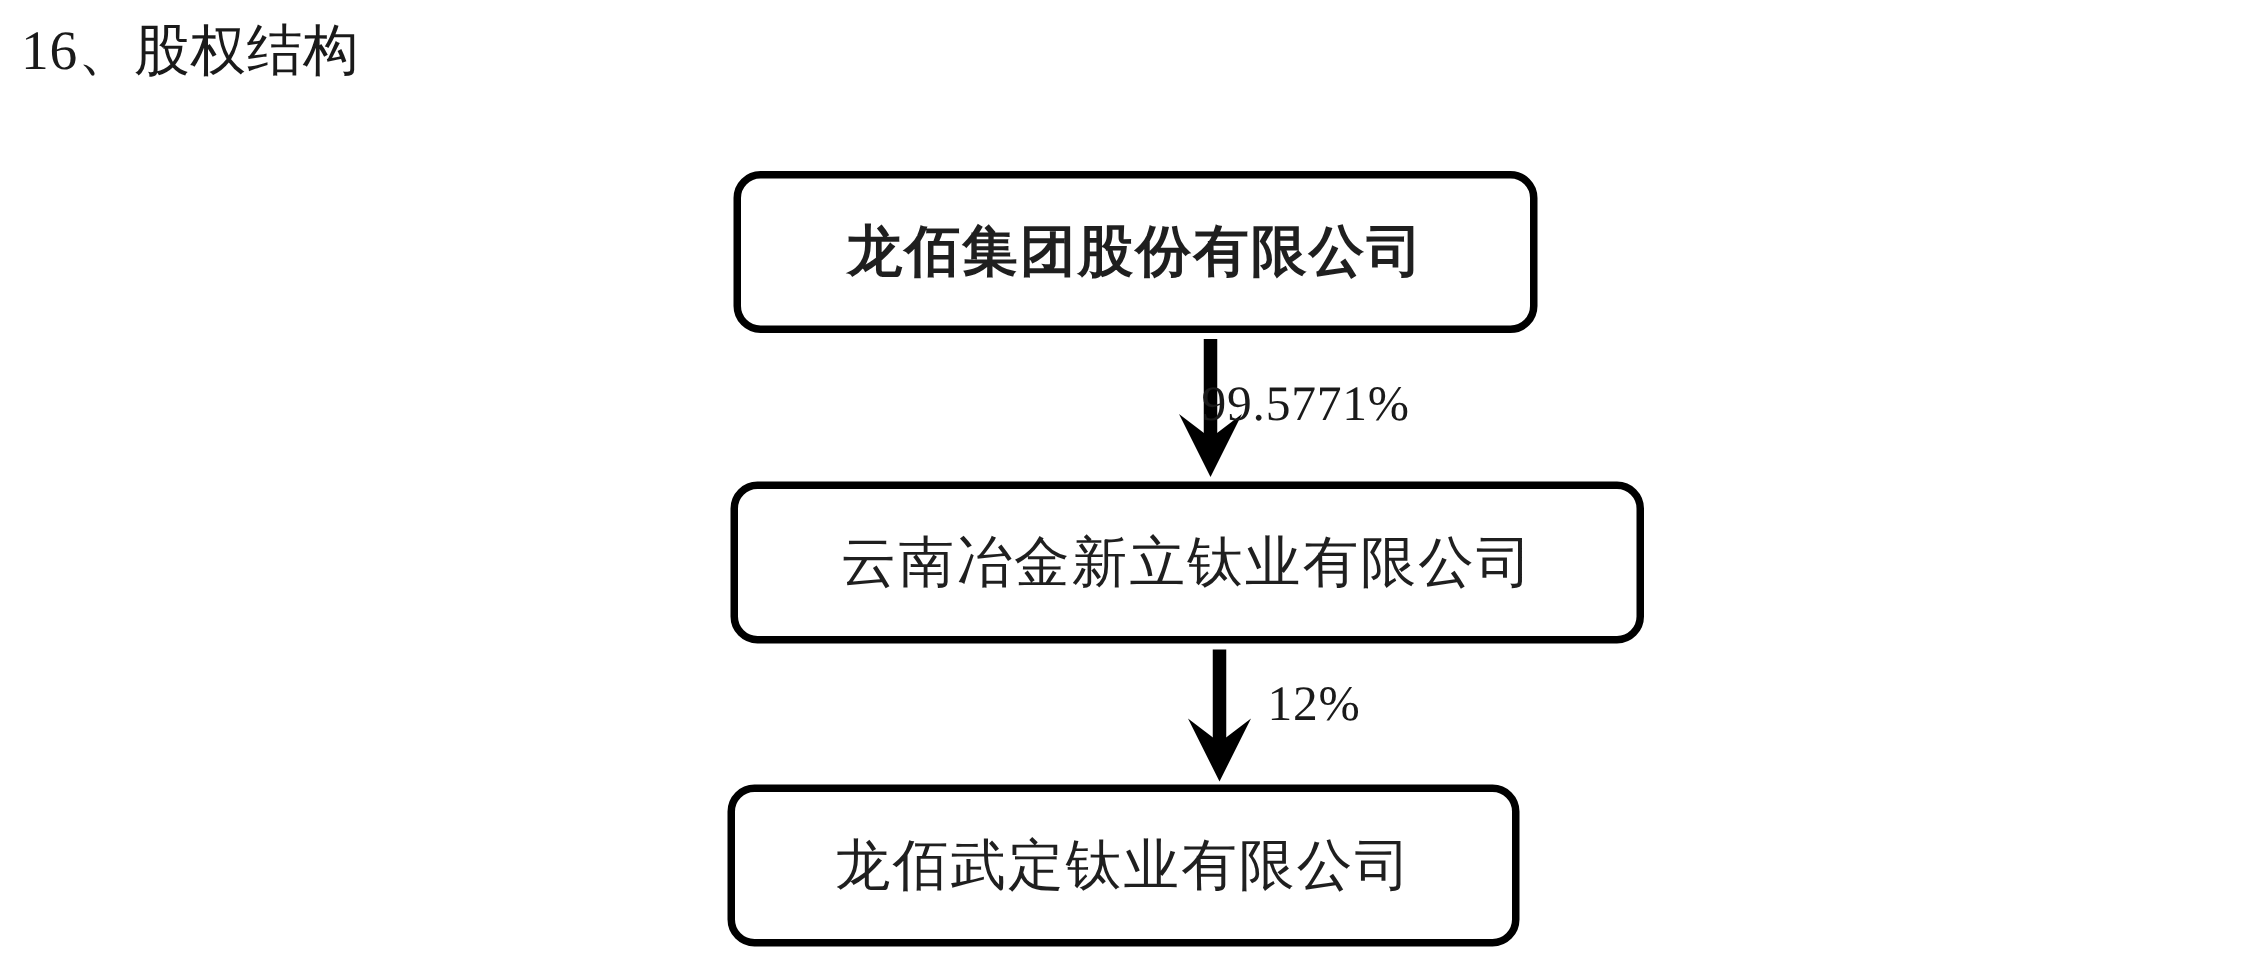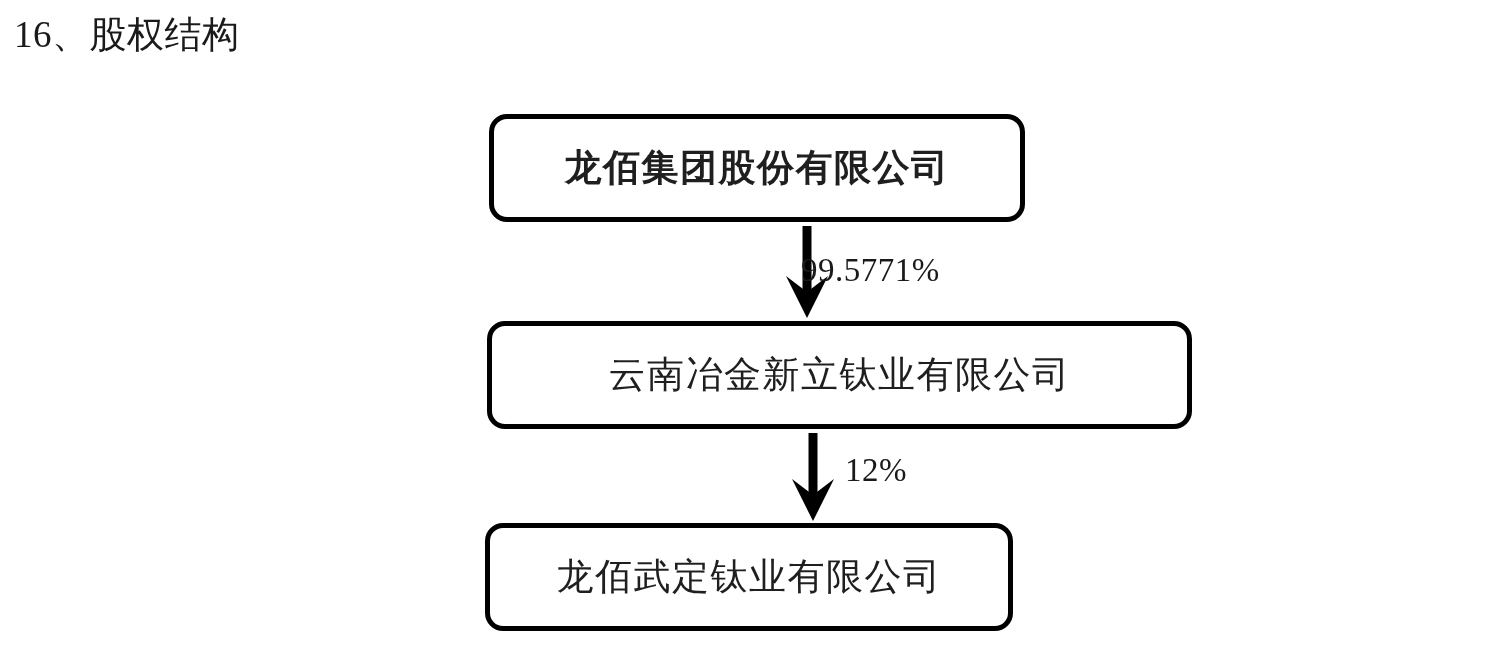--- a/index.html
+++ b/index.html
@@ -48,21 +48,21 @@
     justify-content: center;
   }
   .entity-label {
     font-size: 37px;
     letter-spacing: 1.5px;
     white-space: nowrap;
     color: #1f1f1f;
   }
 
   #box-parent   { left: 489px; top: 114px; width: 536px; height: 108px; font-weight: bold; }
-  #box-mid      { left: 487px; top: 321px; width: 705px; height: 108px; }
+  #box-mid      { left: 487px; top: 321px; width: 609px; height: 108px; }
   #box-child    { left: 485px; top: 523px; width: 528px; height: 108px; }
 
   
   .connector {
     position: absolute;
   }
   .connector svg { display: block; }
 
   #connector-parent-mid { left: 780px; top: 224px; width: 60px; height: 96px; }
   #connector-mid-child  { left: 786px; top: 431px; width: 60px; height: 92px; }

